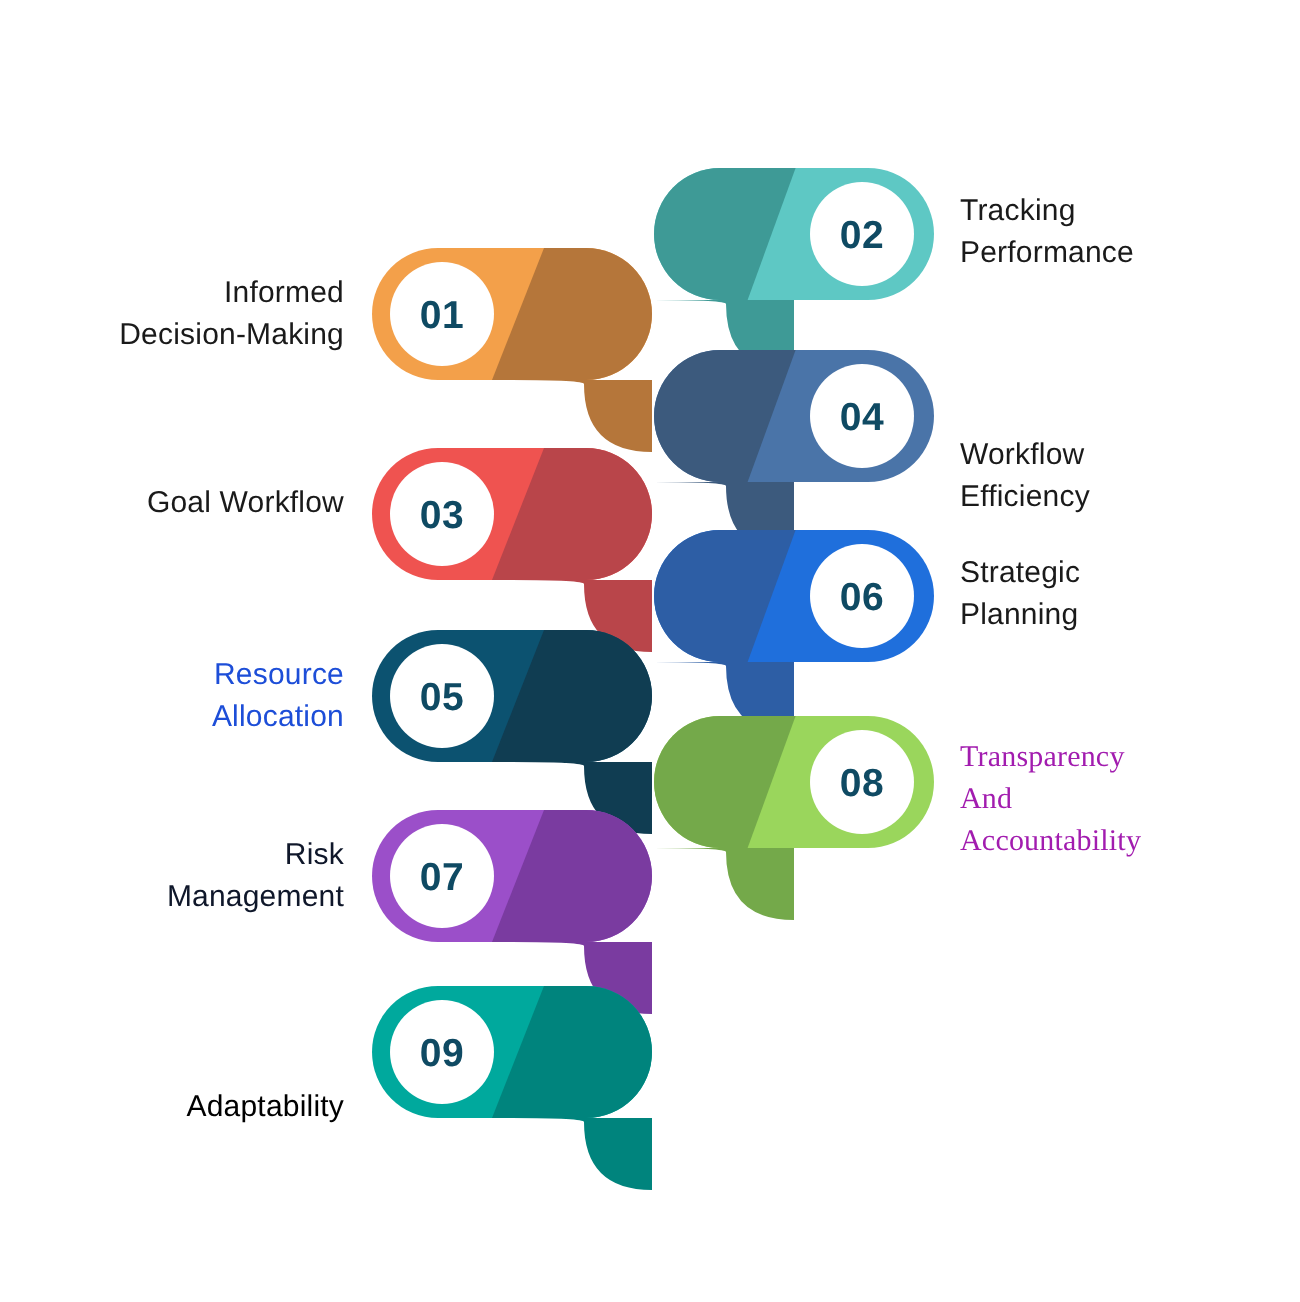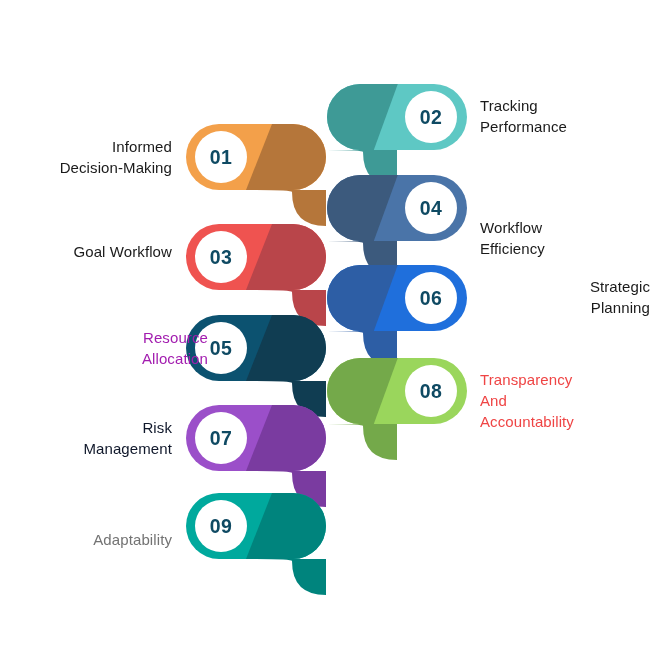--- a/index.html
+++ b/index.html
@@ -187,24 +187,24 @@
       </g>
   </svg>
   <div id="labels">
       <div class="lbl left" style="left: 0px; top: 136px; width: 172px; color: rgb(26, 26, 26);">Informed
 Decision-Making</div>
       <div class="lbl right" style="left: 480px; top: 95px; width: 170px; color: rgb(26, 26, 26);">Tracking
 Performance</div>
       <div class="lbl left" style="left: 0px; top: 241px; width: 172px; color: rgb(26, 26, 26);">Goal Workflow</div>
       <div class="lbl right" style="left: 480px; top: 186px; width: 170px; color: rgb(26, 26, 26); margin-top: 31px;">Workflow
 Efficiency</div>
-      <div class="lbl left" style="left: 0px; top: 327px; width: 172px; color: #a21caf; margin-left: 36px;">Resource
+      <div class="lbl left" style="left: 0px; top: 327px; width: 172px; color: #1d4ed8;">Resource
 Allocation</div>
-      <div class="lbl right" style="left: 480px; top: 276px; width: 170px; color: rgb(26, 26, 26); text-align: right;">Strategic
+      <div class="lbl right" style="left: 480px; top: 276px; width: 170px; color: rgb(26, 26, 26);">Strategic
 Planning</div>
       <div class="lbl left" style="left: 0px; top: 417px; width: 172px; color: #0f172a;">Risk
 Management</div>
-      <div class="lbl right" style="left: 480px; top: 369px; width: 170px; color: #ef4444;">Transparency
+      <div class="lbl right" style="left: 480px; top: 369px; width: 170px; color: #a21caf; font-family: Liberation Serif, serif;">Transparency
 And
 Accountability</div>
-      <div class="lbl left" style="left: 0px; top: 529px; width: 172px; color: #737373;">Adaptability</div>
+      <div class="lbl left" style="left: 0px; top: 543px; width: 172px; color: #000000;">Adaptability</div>
     </div>
 </div>
 
 </body></html>

